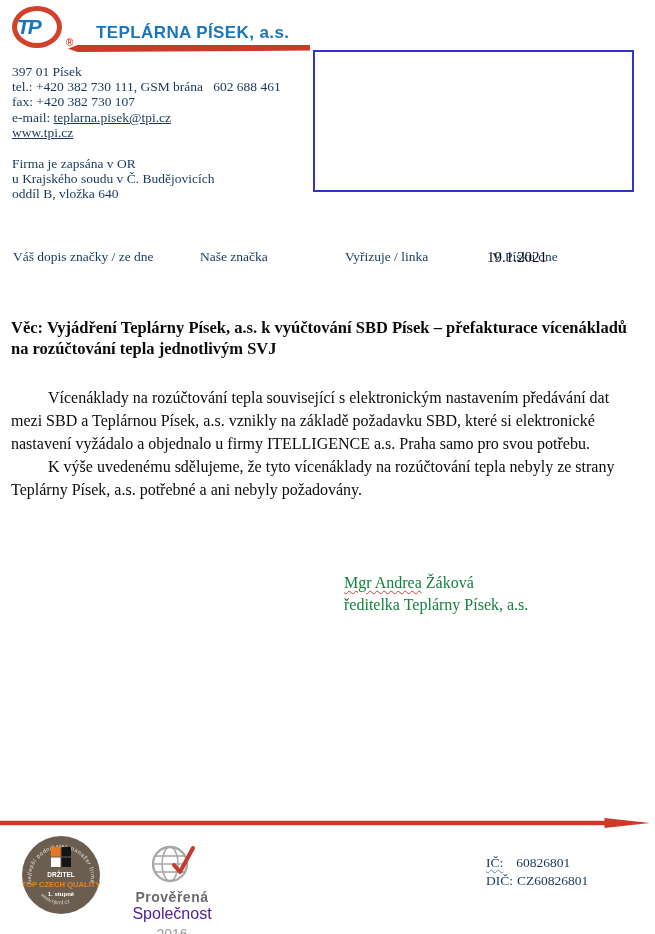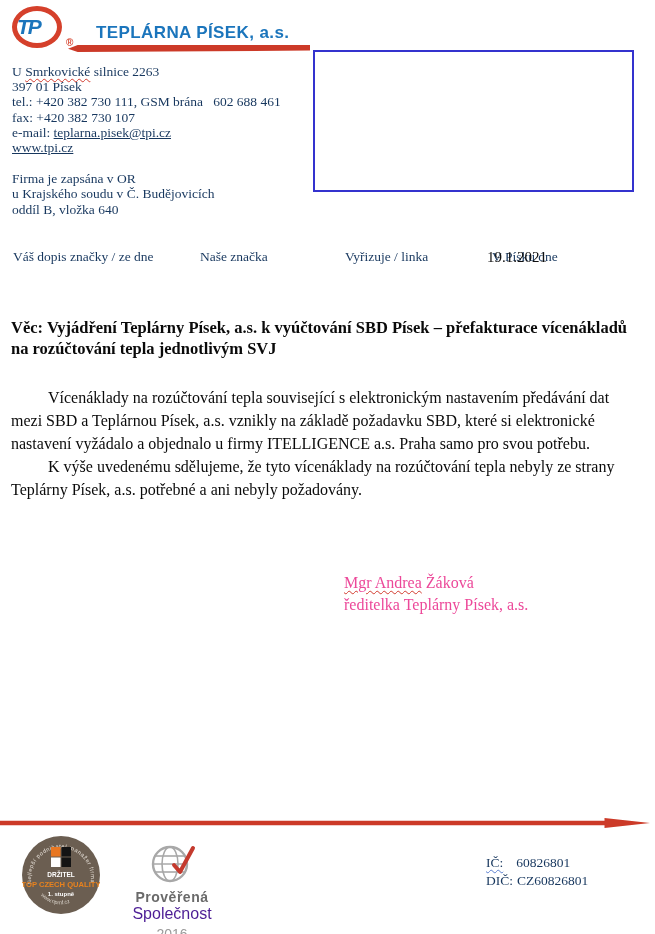--- a/index.html
+++ b/index.html
@@ -66,21 +66,21 @@
   }
 
   
   .body-text {
     position:absolute; left:11px; top:386px; width:608px;
     font-size:16px; line-height:23px; color:#0a0a0a;
   }
   .body-text p { text-indent:37px; margin:0; }
 
   
-  .signature { position:absolute; left:344px; top:572px; font-size:16px; line-height:22px; color:#ec4899; }
+  .signature { position:absolute; left:344px; top:572px; font-size:16px; line-height:22px; color:#15803d; }
 
   
   .footer-line {
     position:absolute; left:0; top:817px; width:650px; height:12px; background:#cc3a28;
     clip-path:polygon(0 32%, 93% 32%, 93% 8%, 100% 50%, 93% 92%, 93% 68%, 0 68%);
   }
 
   .badge1 { position:absolute; left:22px; top:836px; width:78px; height:78px; }
   .badge2 { position:absolute; left:126px; top:843px; width:92px; text-align:center;
             font-family:"Liberation Sans", sans-serif; }
@@ -101,21 +101,20 @@
   <div class="logo-wrap">
     <div class="logo-mark">
       <span>TP</span>
     </div>
     <span class="logo-reg">®</span>
     <div class="logo-name">TEPLÁRNA PÍSEK, a.s.</div>
     <div class="logo-swoosh"></div>
   </div>
 
   <div class="addr">
-    <div class="pre"><span>U </span><span class="wavy-red">Smrkovické</span><span> silnice 2263</span></div>
     <div class="pre">397 01 Písek</div>
     <div class="pre">tel.: +420 382 730 111, GSM brána   602 688 461</div>
     <div class="pre">fax: +420 382 730 107</div>
     <div class="pre"><span>e-mail: </span><span class="doclink">teplarna.pisek@tpi.cz</span></div>
     <div class="pre"><span class="doclink">www.tpi.cz</span></div>
     <div class="gap"></div>
     <div class="pre">Firma je zapsána v OR</div>
     <div class="pre">u Krajského soudu v Č. Budějovicích</div>
     <div class="pre">oddíl B, vložka 640</div>
   </div>

